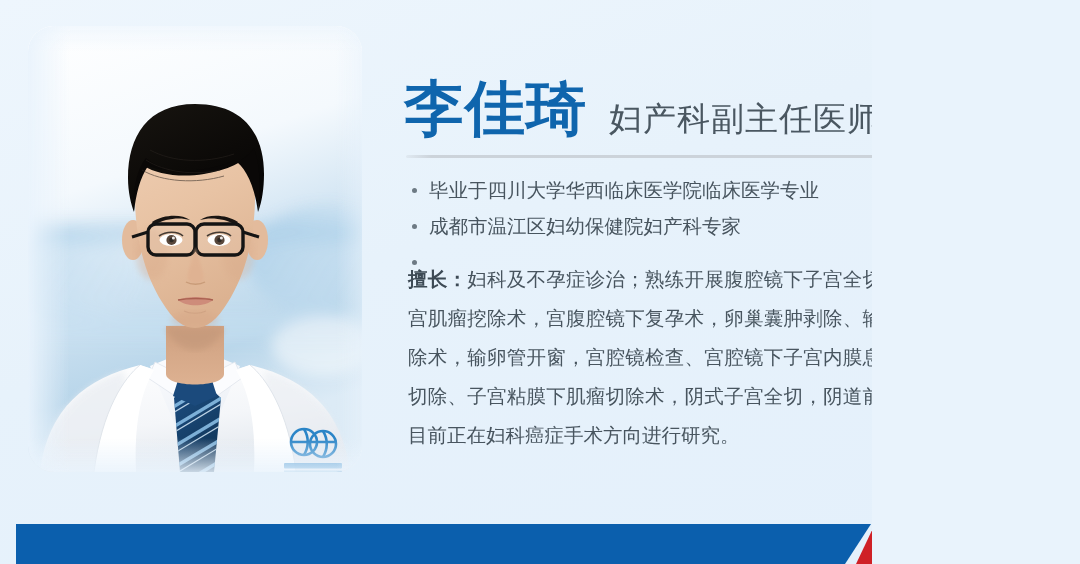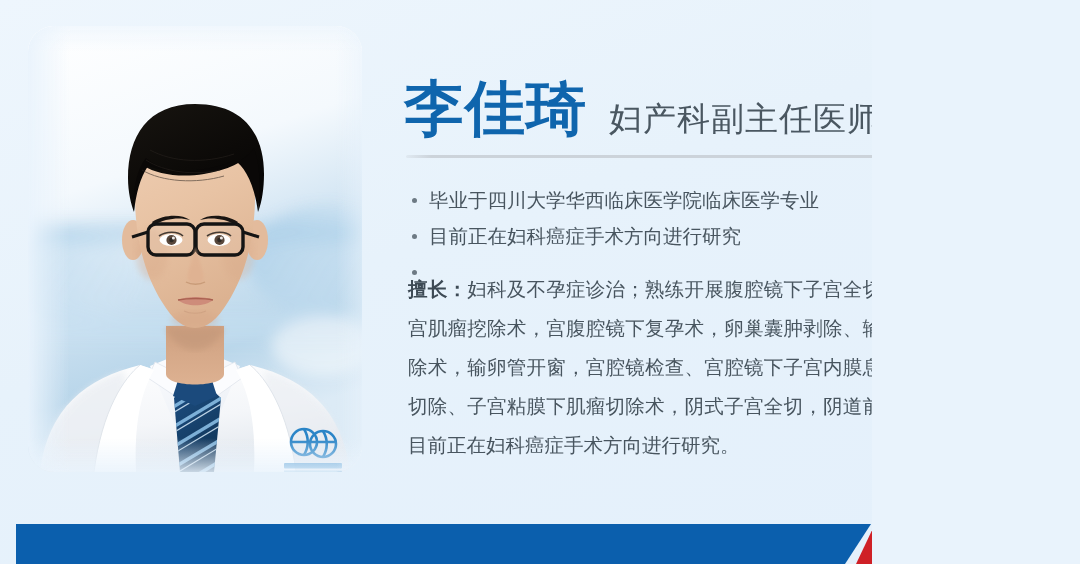--- a/index.html
+++ b/index.html
@@ -93,21 +93,21 @@
 
   #divider {
     margin: 17px 6px 0 6px;
     height: 3px;
     border-radius: 2px;
     background: linear-gradient(to right, rgba(198,205,212,.25) 0%, #ccd3da 4%, #ccd3da 96%, rgba(198,205,212,.25) 100%);
   }
 
   #credentials {
     list-style: none;
-    margin-top: 24px;
+    margin-top: 14px;
     padding-left: 8px;
   }
 
   #credentials li {
     position: relative;
     padding-left: 21px;
     font-size: 19.5px;
     line-height: 36px;
     color: #48555f;
     white-space: nowrap;
@@ -380,21 +380,21 @@
 
     <div id="divider"></div>
 
     <ul id="credentials">
       <li>
         <span class="dot"></span>
         <span>毕业于四川大学华西临床医学院临床医学专业</span>
       </li>
       <li>
         <span class="dot"></span>
-        <span>目前正在妇科癌症手术方向进行研究</span>
+        <span>成都市温江区妇幼保健院妇产科专家</span>
       </li>
       <li>
         <span class="dot"></span>
       </li>
     </ul>
 
     <p id="specialty"><span id="specialty-label">擅长：</span><span>妇科及不孕症诊治；熟练开展腹腔镜下子宫全切、子宫次全切、子宫肌瘤挖除术，宫腹腔镜下复孕术，卵巢囊肿剥除、输卵管切除、附件切除术，输卵管开窗，宫腔镜检查、宫腔镜下子宫内膜息肉切除、子宫内膜切除、子宫粘膜下肌瘤切除术，阴式子宫全切，阴道前后壁修补等手术，目前正在妇科癌症手术方向进行研究。</span></p>
   </div>
 
   <div id="banner">

